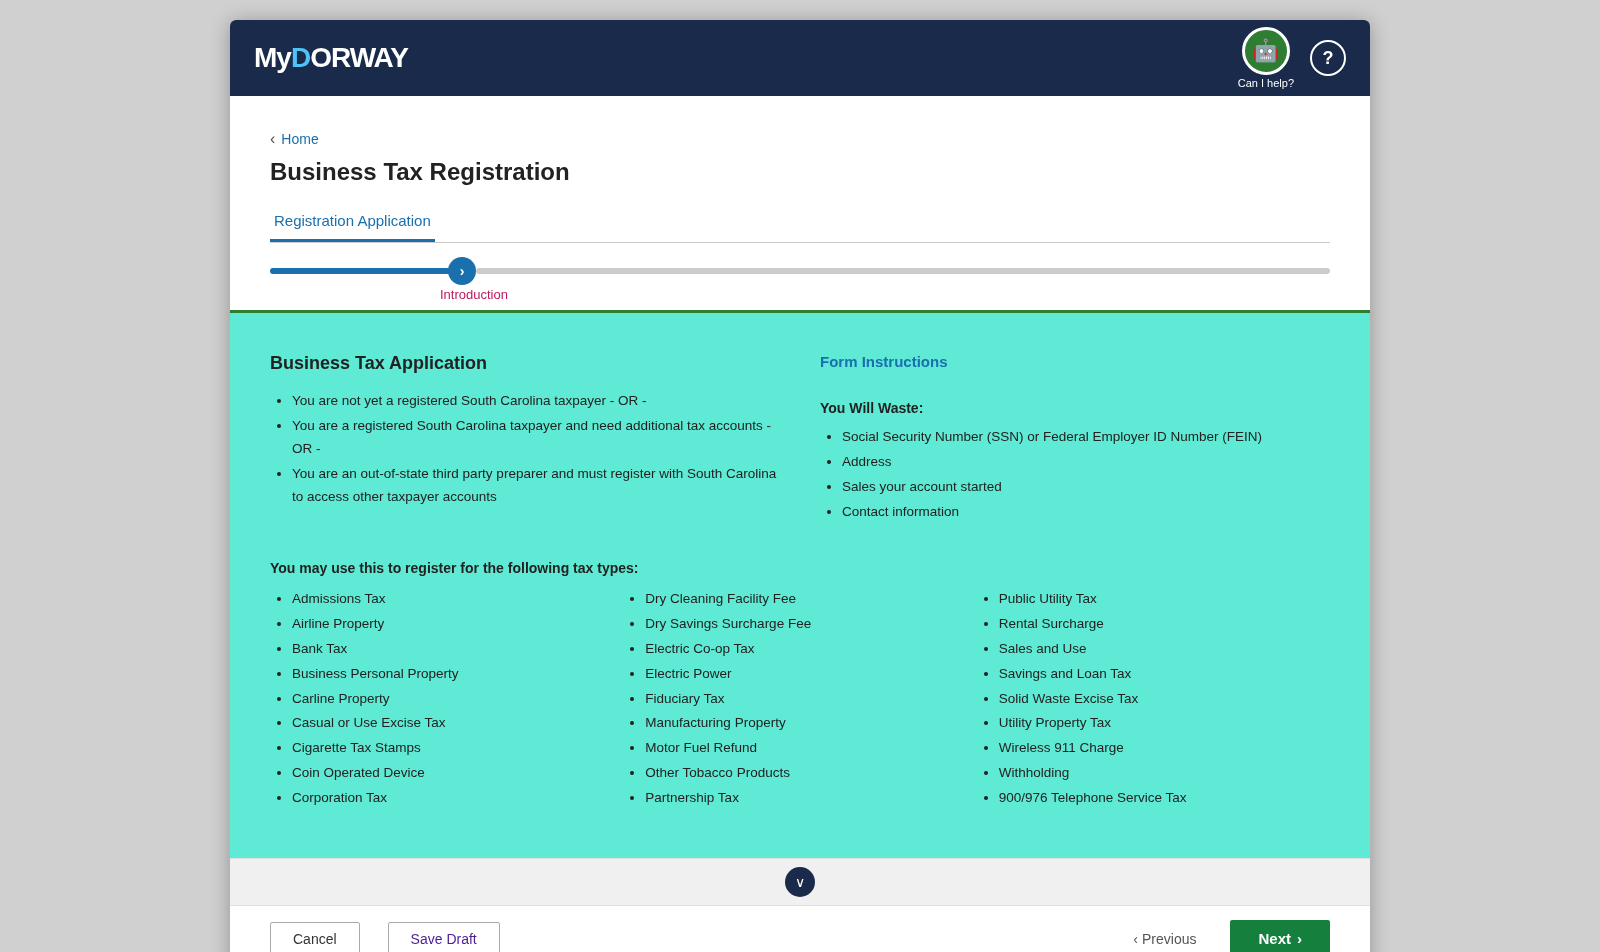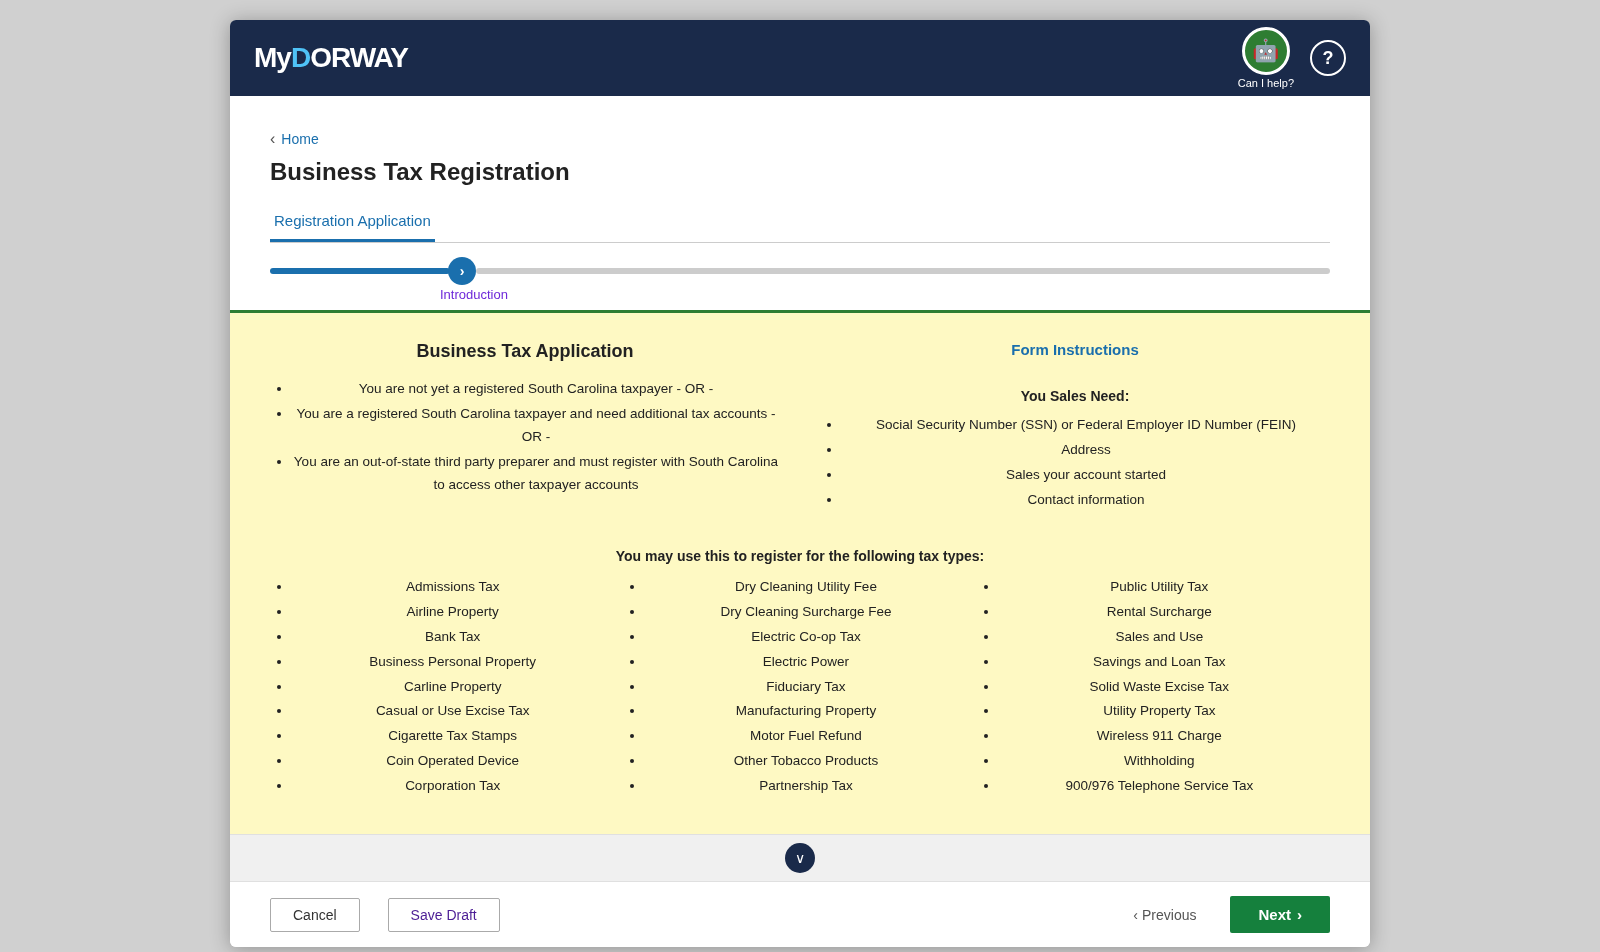--- a/index.html
+++ b/index.html
@@ -150,21 +150,21 @@
       flex-shrink: 0;
     }
     .progress-remaining {
       flex: 1;
       height: 6px;
       background: #ccc;
       border-radius: 3px;
       margin-left: 0;
     }
     .progress-label {
-      color: #6d28d9;
+      color: #be185d;
       font-size: 13px;
       margin-top: 4px;
       margin-left: 170px;
     }
     
     .green-divider {
       height: 3px;
       background: #2e7d32;
       margin: 0 -40px;
     }
@@ -345,37 +345,37 @@
         <div class="progress-filled"></div>
         <div class="progress-dot">›</div>
         <div class="progress-remaining"></div>
       </div>
       <div class="progress-label">Introduction</div>
     </div>
   </div>
 
   <div class="green-divider"></div>
 
-  <div style="background:#fef9c3; padding: 4px 40px; text-align: center;">
+  <div style="background:#5eead4; padding: 16px 40px;">
     <div class="form-body">
 
       <div class="form-left">
         <h2 class="section-title">Business Tax Application</h2>
 
         <ul class="bullet-list">
           <li>You are not yet a registered South Carolina taxpayer - OR -</li>
           <li>You are a registered South Carolina taxpayer and need additional tax accounts - OR -</li>
           <li>You are an out-of-state third party preparer and must register with South Carolina to access other taxpayer accounts</li>
         </ul>
       </div>
 
       <div class="form-right">
         <a class="instructions-link">Form Instructions</a>
 
-        <p class="subsection-title">You Sales Need:</p>
+        <p class="subsection-title">You Will Waste:</p>
         <ul class="bullet-list">
           <li>Social Security Number (SSN) or Federal Employer ID Number (FEIN)</li>
           <li>Address</li>
           <li>Sales your account started</li>
           <li>Contact information</li>
         </ul>
       </div>
     </div>
 
     <div class="tax-types-section">
@@ -389,22 +389,22 @@
             <li>Business Personal Property</li>
             <li>Carline Property</li>
             <li>Casual or Use Excise Tax</li>
             <li>Cigarette Tax Stamps</li>
             <li>Coin Operated Device</li>
             <li>Corporation Tax</li>
           </ul>
         </div>
         <div class="tax-col">
           <ul class="bullet-list">
-            <li>Dry Cleaning Utility Fee</li>
-            <li>Dry Cleaning Surcharge Fee</li>
+            <li>Dry Cleaning Facility Fee</li>
+            <li>Dry Savings Surcharge Fee</li>
             <li>Electric Co-op Tax</li>
             <li>Electric Power</li>
             <li>Fiduciary Tax</li>
             <li>Manufacturing Property</li>
             <li>Motor Fuel Refund</li>
             <li>Other Tobacco Products</li>
             <li>Partnership Tax</li>
           </ul>
         </div>
         <div class="tax-col">

